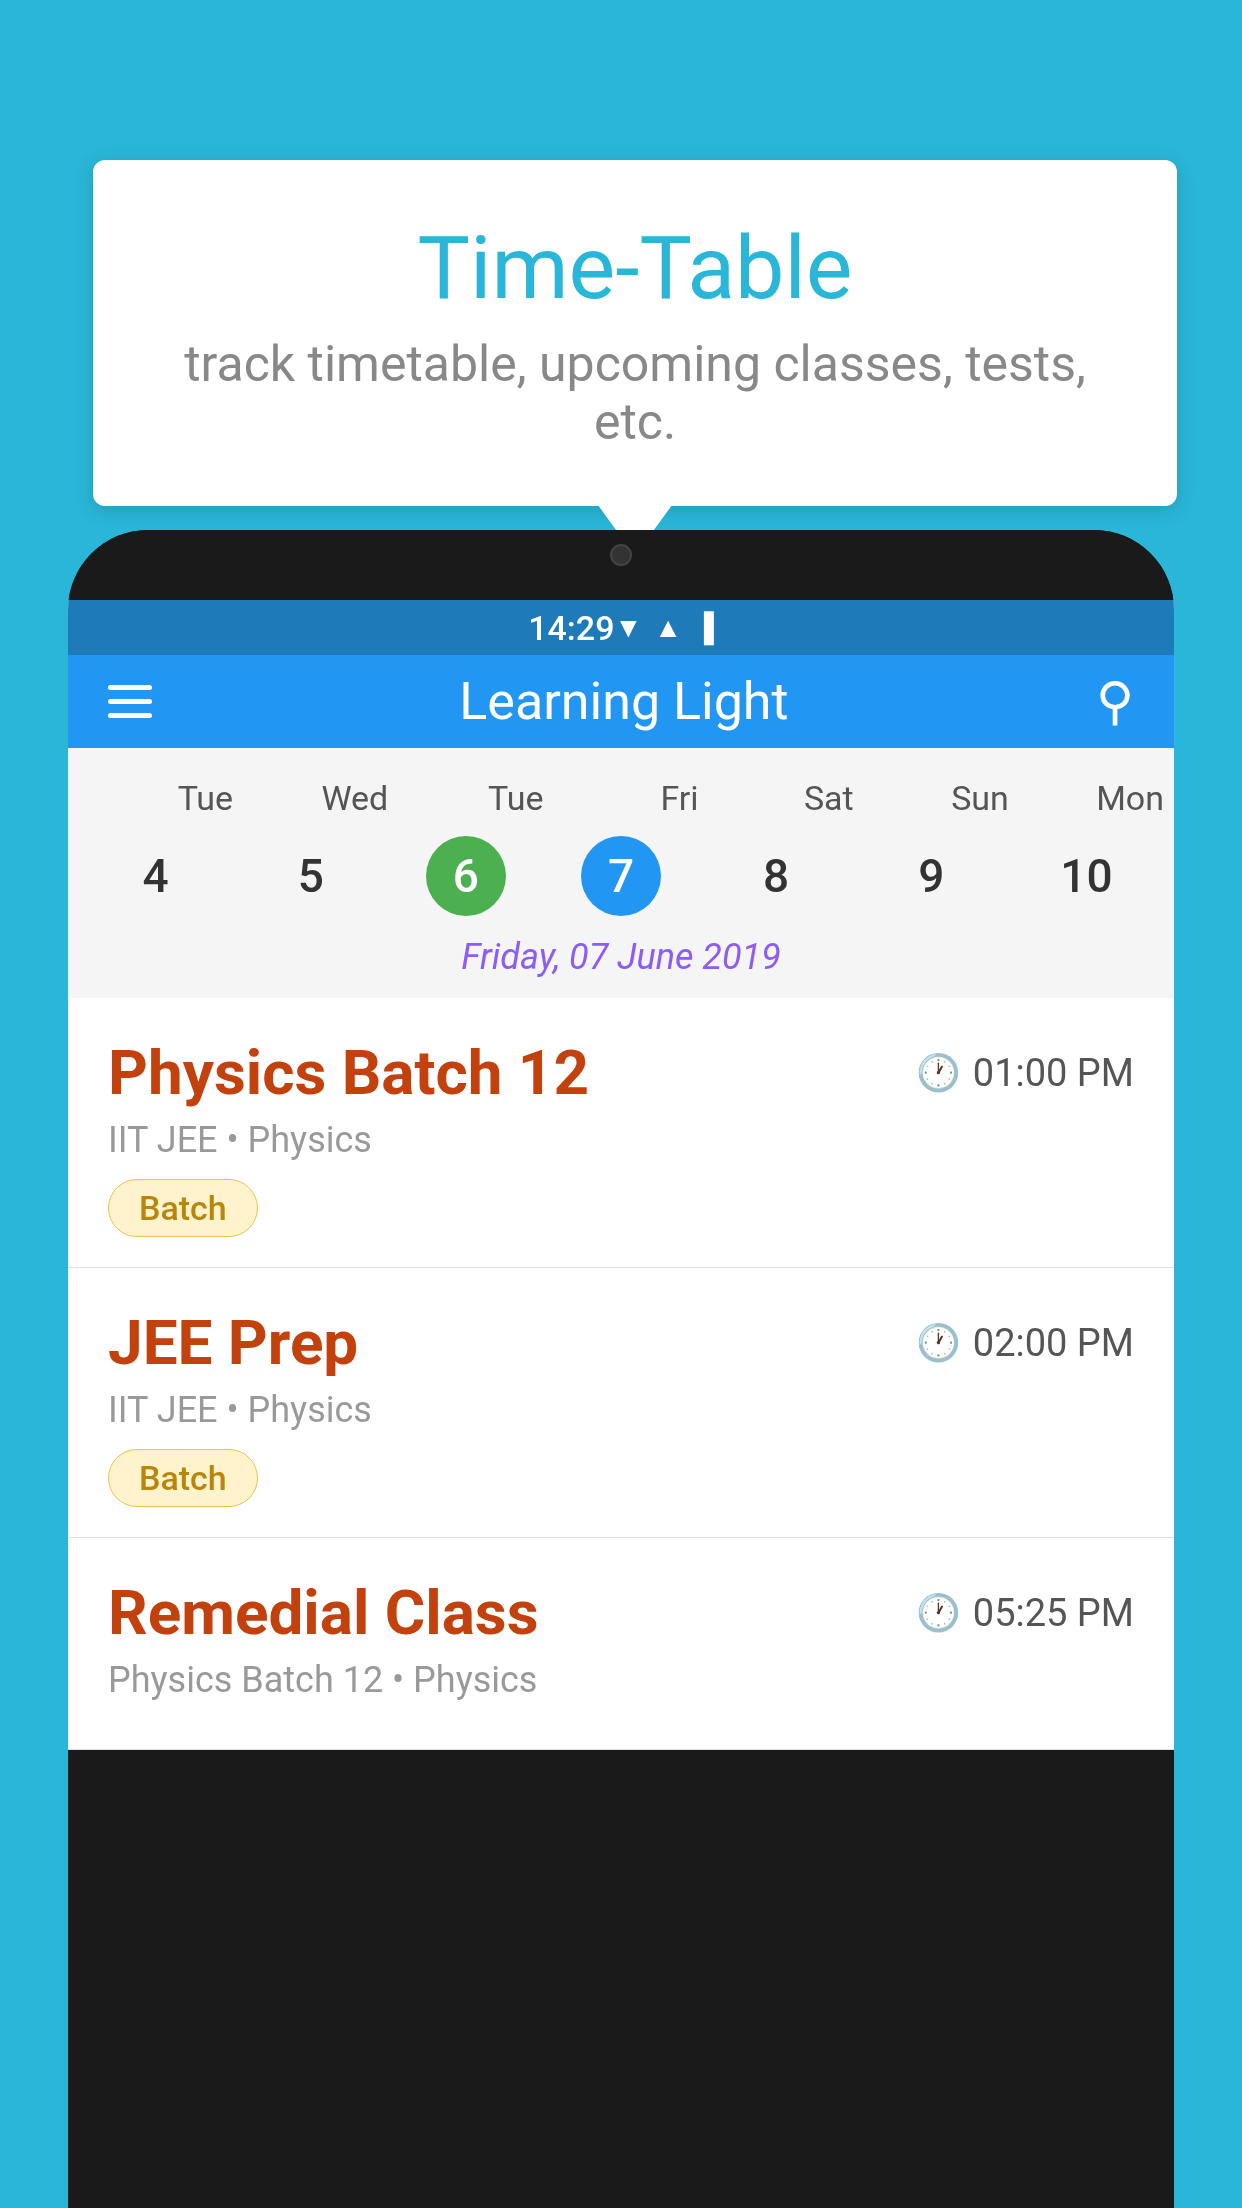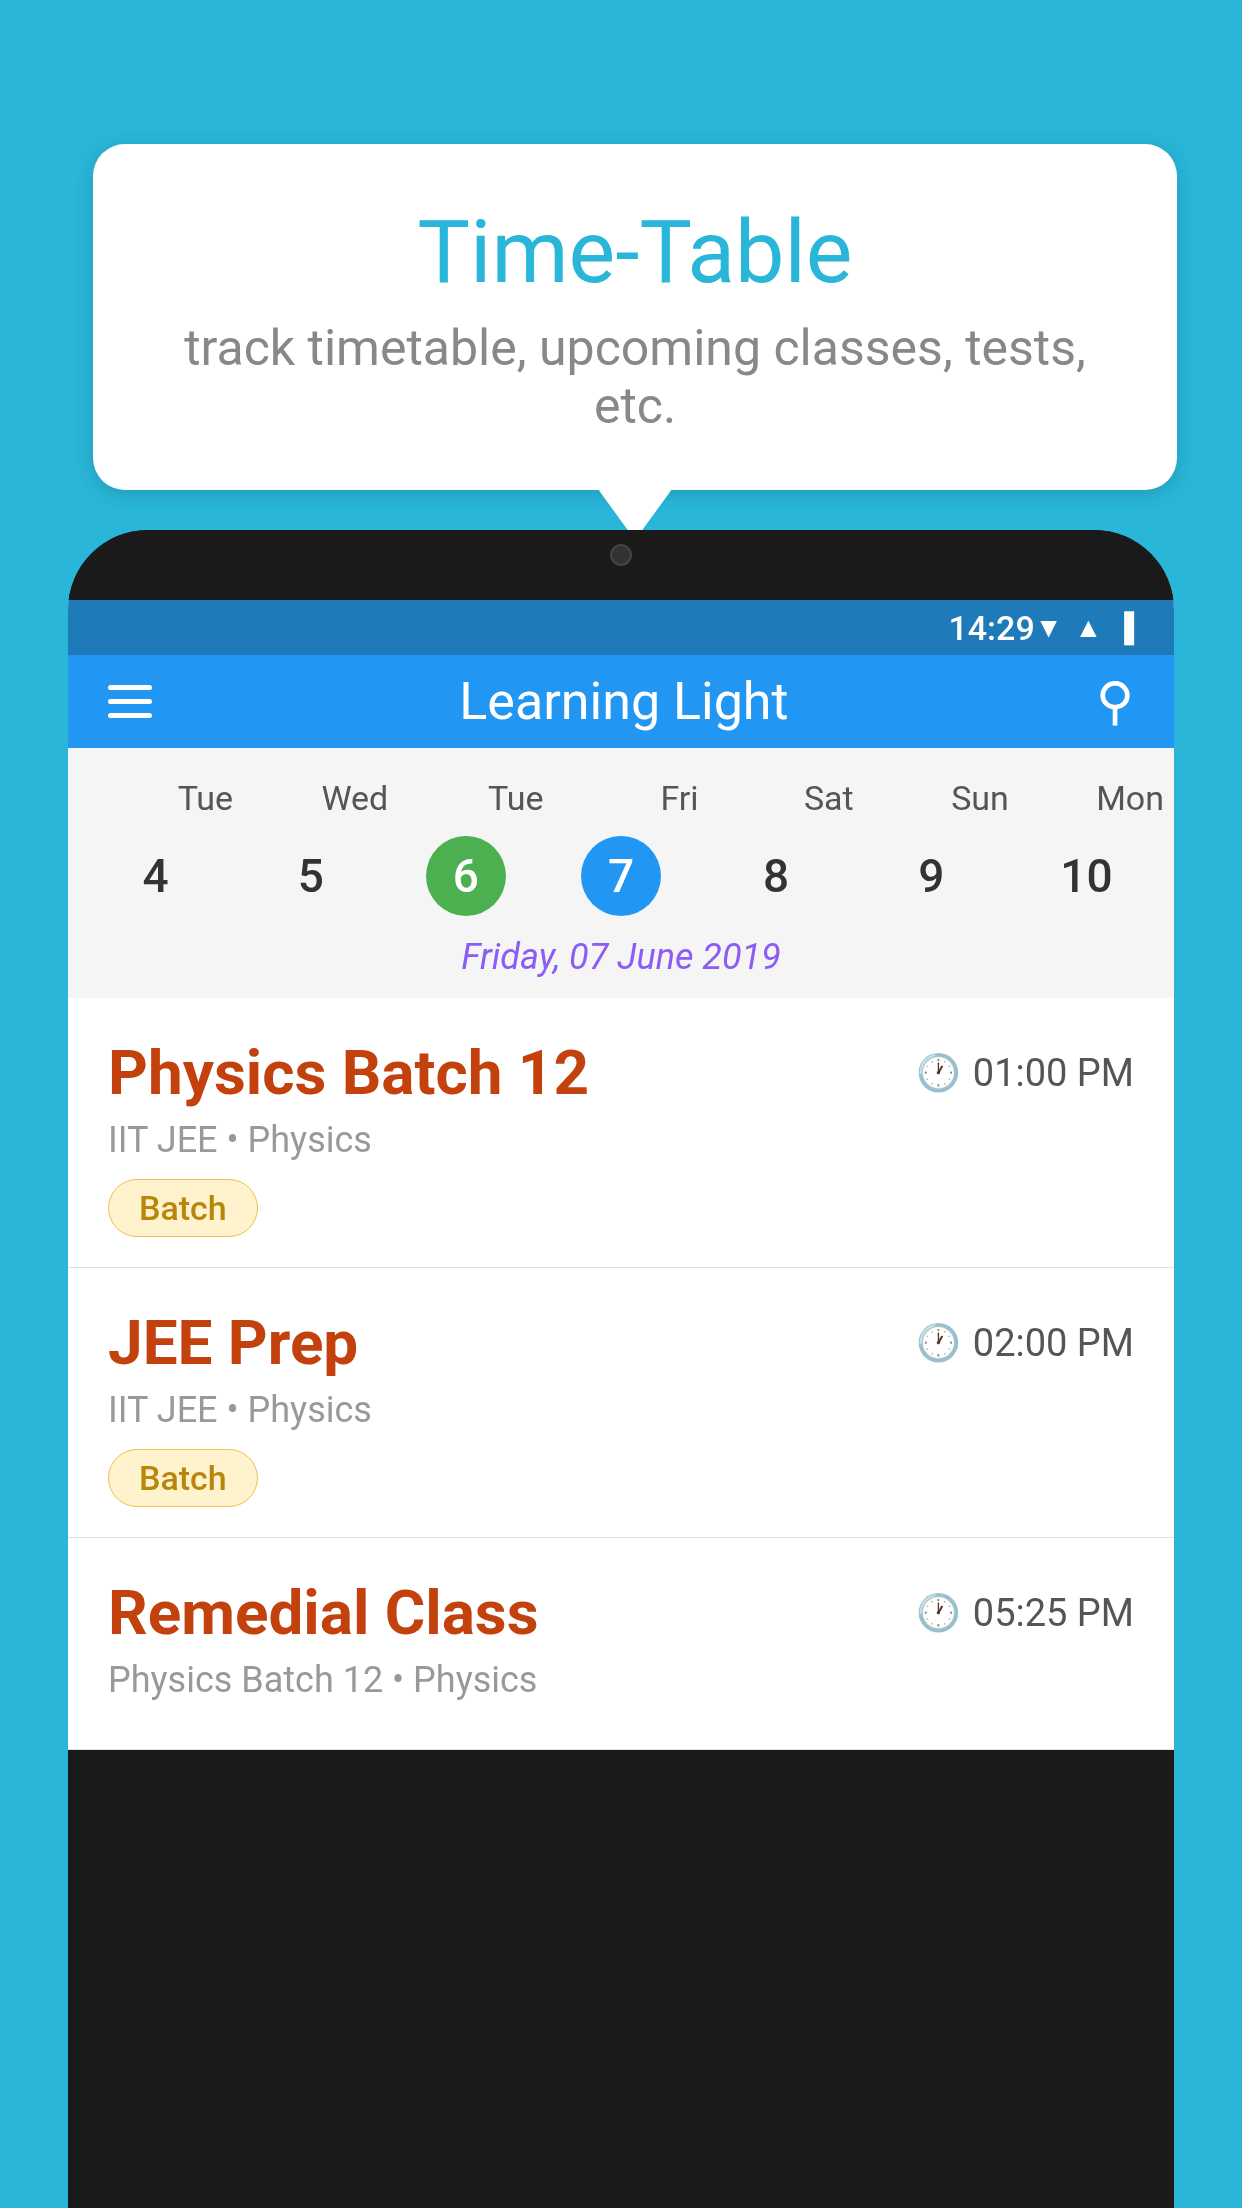--- a/index.html
+++ b/index.html
@@ -10,25 +10,25 @@
       height: 2208px;
       background-color: #29b6d8;
       font-family: 'Roboto', Arial, sans-serif;
       overflow: hidden;
       position: relative;
     }
 
     
     .tooltip-card {
       position: absolute;
-      top: 144px;
+      top: 160px;
       left: 65px;
       right: 65px;
       background: white;
-      border-radius: 32px;
+      border-radius: 12px;
       padding: 60px 70px 55px;
       text-align: center;
       box-shadow: 0 4px 20px rgba(0,0,0,0.15);
       margin-left: 28px;
     }
 
     .tooltip-card::after {
       content: '';
       position: absolute;
       bottom: -50px;
@@ -98,21 +98,21 @@
       border-radius: 50%;
       border: 2px solid #444;
     }
 
     
     .status-bar {
       background: #1e7ab8;
       height: 55px;
       display: flex;
       align-items: center;
-      justify-content: flex-end;
+      justify-content: center;
       padding: 0 40px;
     }
 
     .status-time {
       color: white;
       font-size: 34px;
       font-weight: 500;
     }
 
     .status-icons {

